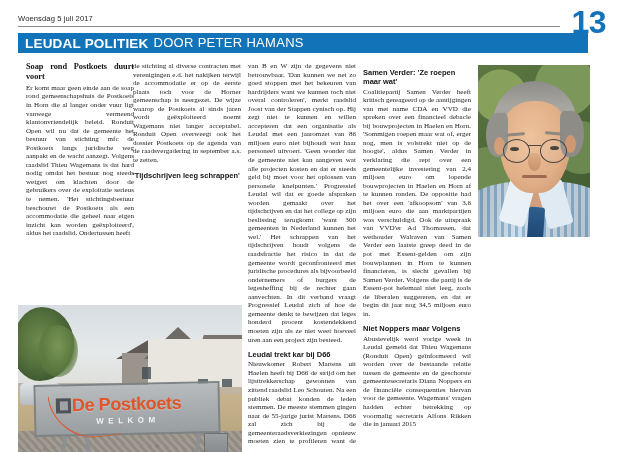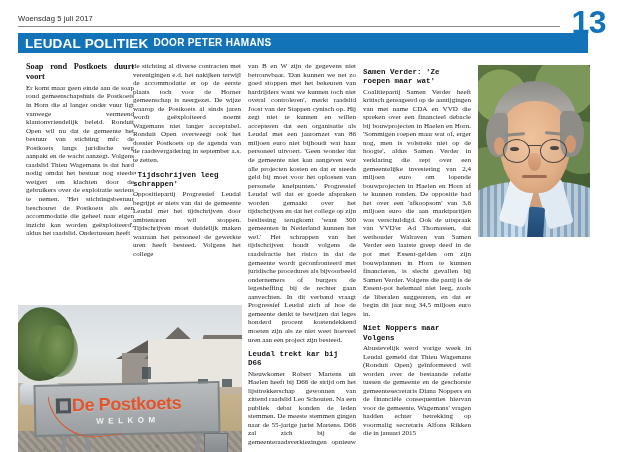--- a/index.html
+++ b/index.html
@@ -77,22 +77,22 @@
   .section-title {
     font-family: "Liberation Sans", sans-serif;
     font-weight: bold;
     font-size: 13.5px;
     color: #ffffff;
     letter-spacing: 0.2px;
     white-space: nowrap;
   }
   .section-byline {
     font-family: "Liberation Sans", sans-serif;
-    font-weight: bold;
-    font-size: 10px;
+    font-weight: normal;
+    font-size: 13px;
     color: #ffffff;
     letter-spacing: 0.3px;
     margin-left: 5px;
     margin-bottom: 1px;
     white-space: nowrap;
     text-align: center;
   }
 
   
   .columns {
@@ -120,21 +120,21 @@
     font-weight: bold;
     font-size: 8.3px;
     line-height: 10.2px;
     text-align: justify;
     text-align-last: left;
     margin: 0 0 1.5px 0;
     color: #141414;
     letter-spacing: -0.05px;
   }
   .sub {
-    font-family: Liberation Mono, monospace;
+    font-family: Liberation Sans, sans-serif;
     font-weight: bold;
     font-size: 7.5px;
     line-height: 9.3px;
     margin: 6px 0 1px 0;
     color: #141414;
     text-align: left;
   }
   p.body {
     font-family: "Liberation Serif", serif;
     font-size: 7.1px;
@@ -396,21 +396,20 @@
   <div class="columns">
 
     <div class="col col-1">
       <div class="hl">Soap rond Postkoets duurt voort</div>
       <p class="body">Er komt maar geen einde aan de soap rond gemeenschapshuis de Postkoets in Horn die al langer onder vuur ligt vanwege vermeend klantonvriendelijk beleid. Ronduit Open wil nu dat de gemeente het bestuur van stichting mfc de Postkoets langs juridische weg aanpakt en de wacht aanzegt. Volgens raadslid Thieu Wagemans is dat hard nodig omdat het bestuur nog steeds weigert om klachten door de gebruikers over de exploitatie serieus te nemen. 'Het stichtingsbestuur beschouwt de Postkoets als een accommodatie die geheel naar eigen inzicht kan worden geëxploiteerd', aldus het raadslid. Ondertussen heeft</p>
     </div>
 
     <div class="col col-2">
       <p class="body">de stichting al diverse contracten met verenigingen e.d. het nakijken terwijl de accommodatie er op de eerste plaats toch voor de Horner gemeenschap is neergezet. De wijze waarop de Postkoets al sinds jaren wordt geëxploiteerd noemt Wagemans niet langer acceptabel. Ronduit Open overweegt ook het dossier Postkoets op de agenda van de raadsvergadering in september a.s. te zetten.</p>
       <div class="sub">'Tijdschrijven leeg schrappen'</div>
-      <p class="body">Oppositiepartij Progressief Leudal begrijpt er niets van dat de gemeente Leudal met het tijdschrijven door ambtenaren wil stoppen. Tijdschrijven moet duidelijk maken waaraan het personeel de gewerkte uren heeft besteed. Volgens het college</p>
     </div>
 
     <div class="col col-3">
       <p class="body">van B en W zijn de gegevens niet betrouwbaar. 'Dan kunnen we net zo goed stoppen met het bekeuren van hardrijders want we kunnen toch niet overal controleren', merkt raadslid Joost van der Stappen cynisch op. Hij zegt niet te kunnen en willen accepteren dat een organisatie als Leudal met een jaaromzet van 86 miljoen euro niet bijhoudt wat haar personeel uitvoert. 'Geen wonder dat de gemeente niet kan aangeven wat alle projecten kosten en dat er steeds geld bij moet voor het oplossen van personele knelpunten.' Progressief Leudal wil dat er goede afspraken worden gemaakt over het tijdschrijven en dat het college op zijn beslissing terugkomt 'want 300 gemeenten in Nederland kunnen het wel.' Het schrappen van het tijdschrijven houdt volgens de raadsfractie het risico in dat de gemeente wordt geconfronteerd met juridische procedures als bijvoorbeeld ondernemers of burgers de legesheffing bij de rechter gaan aanvechten. In dit verband vraagt Progressief Leudal zich af hoe de gemeente denkt te bewijzen dat leges honderd procent kostendekkend moeten zijn als ze niet weet hoeveel uren aan een project zijn besteed.</p>
       <div class="sub">Leudal trekt kar bij D66</div>
       <p class="body">Nieuwkomer Robert Martens uit Haelen heeft bij D66 de strijd om het lijsttrekkerschap gewonnen van zittend raadslid Leo Schouten. Na een publiek debat konden de leden stemmen. De meeste stemmen gingen naar de 55-jarige jurist Martens. D66 zal zich bij de gemeenteraadsverkiezingen opnieuw moeten zien te profileren want de twee raadsleden van het eerste uur</p>
     </div>
 
     <div class="col col-4">
       <div class="sub">Samen Verder: 'Ze roepen maar wat'</div>

